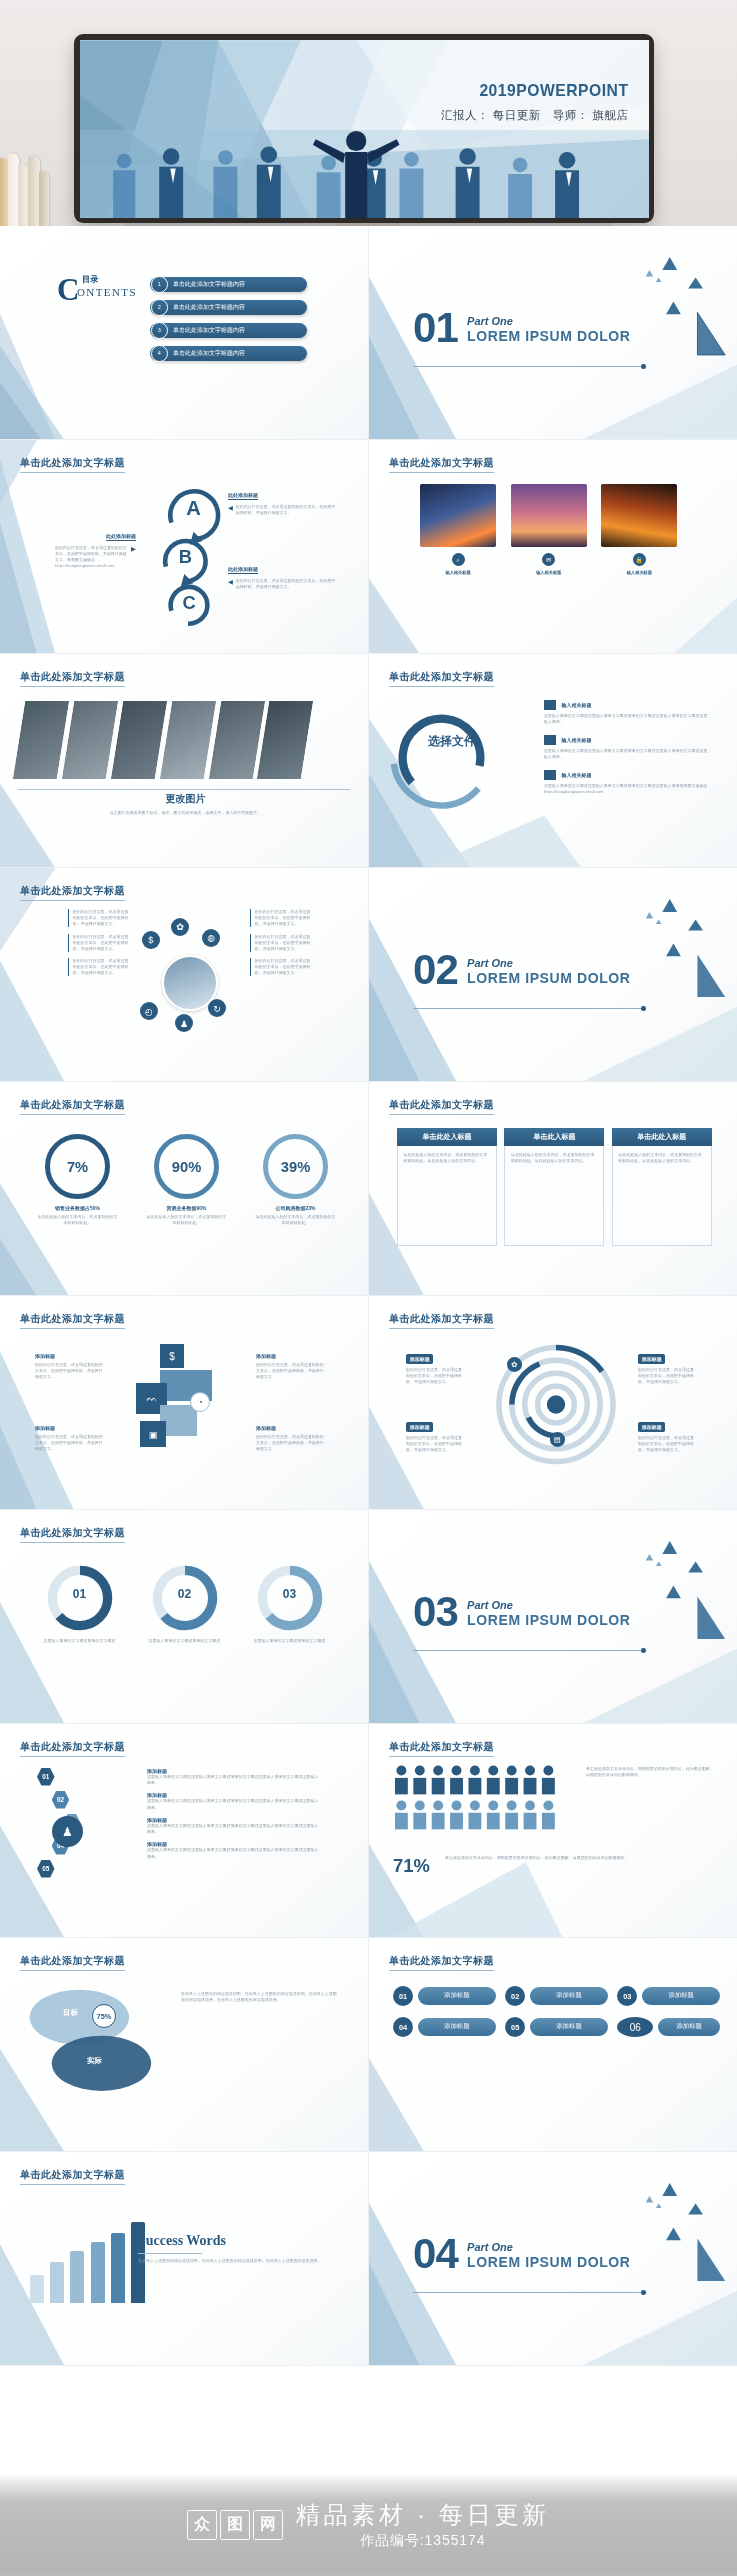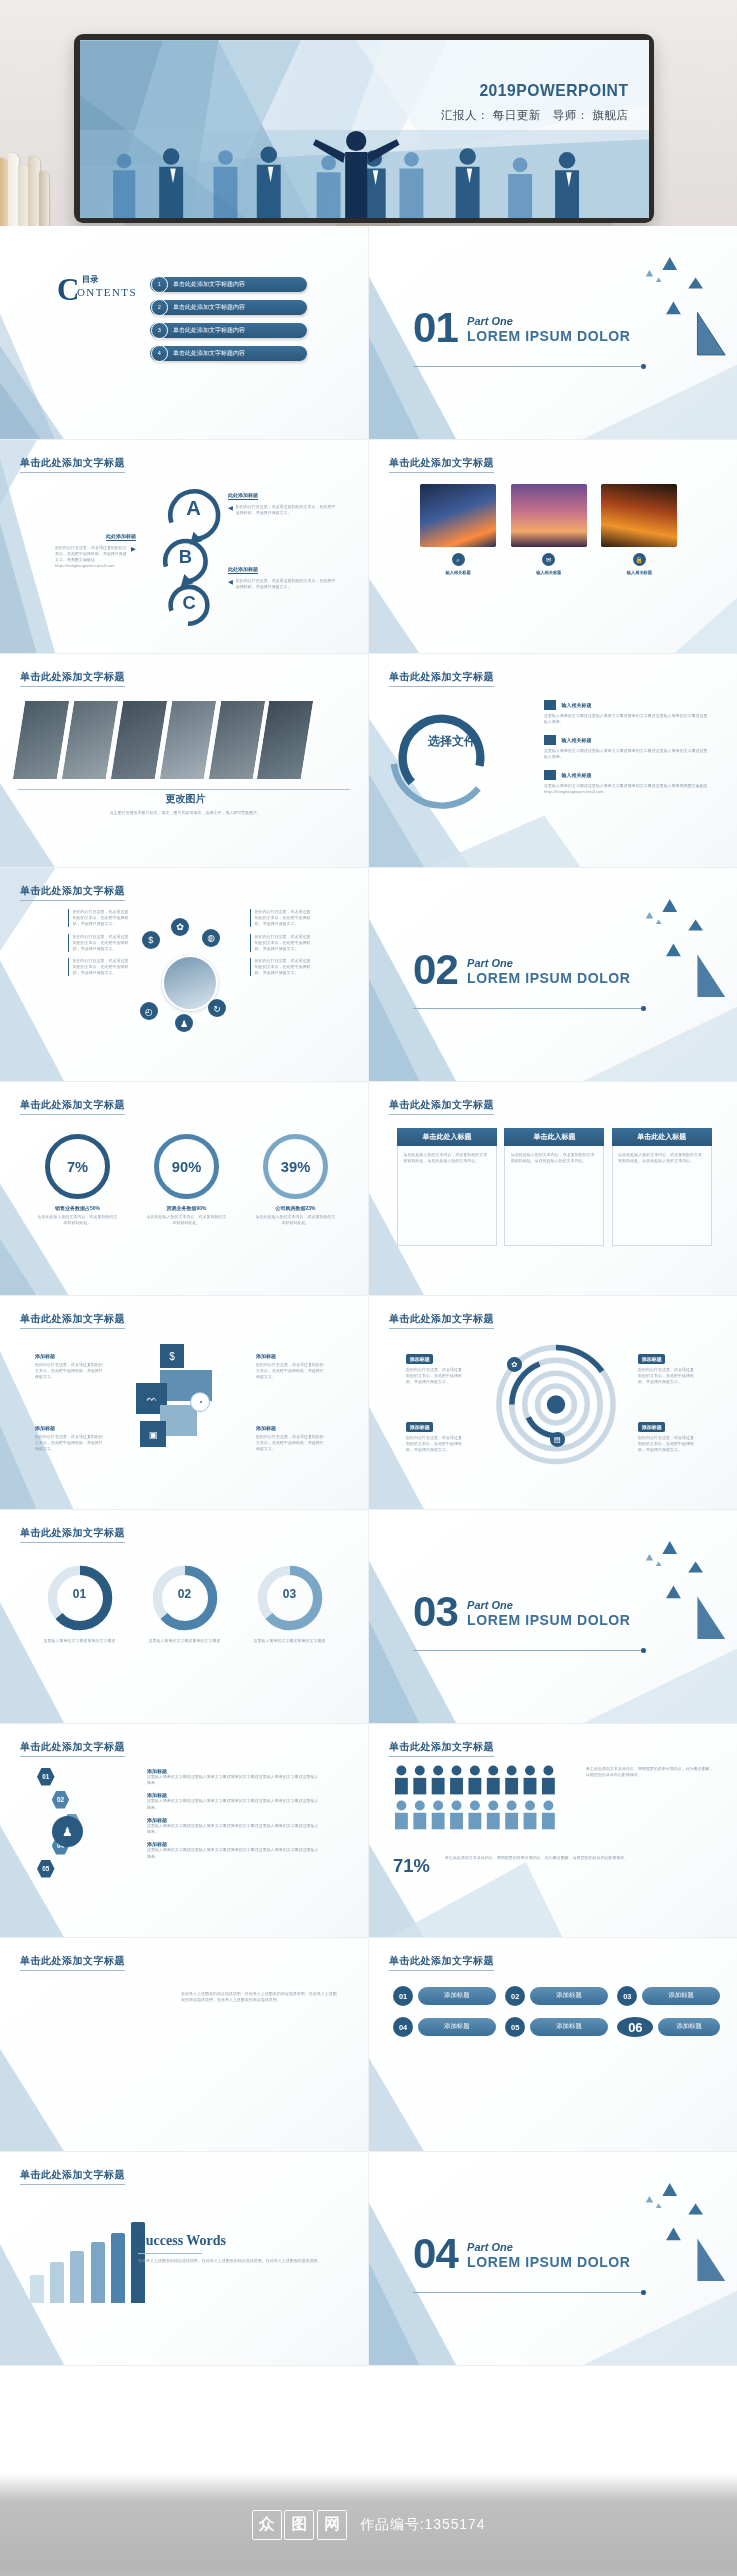--- a/index.html
+++ b/index.html
@@ -750,20 +750,29 @@
     <div style="position:absolute;left:24px;top:131px;font-size:18.4px;font-weight:700;color:#2b5a80;z-index:7">71%</div>
     <div style="position:absolute;left:76px;top:131px;width:267px;z-index:7" class="tiny">单击此处添加文本具体内容，简明扼要的说明分项内容，此为概念图解，请根据您的具体内容酌情修改。</div>
   </div>
 
   <div class="slide">
     <div class="bg"></div>
     <svg width="369" height="214" style="position:absolute;inset:0" viewBox="0 0 400 232">
       <polygon points="0,120 70,232 0,232" fill="#c5d9e7" opacity=".9"></polygon>
     </svg>
     <div class="s-title">单击此处添加文字标题</div>
+    <div style="position:absolute;left:26px;top:46px;width:138px;height:120px;z-index:6">
+      <svg width="138" height="120" viewBox="0 0 150 130">
+        <ellipse cx="58" cy="36" rx="54" ry="30" fill="#9fc0d8" opacity=".85"></ellipse>
+        <ellipse cx="82" cy="86" rx="54" ry="30" fill="#2b5a80" opacity=".9"></ellipse>
+      </svg>
+      <span style="position:absolute;left:37px;top:24px;color:#fff;font-size:7.4px;font-weight:700">目标</span>
+      <span style="position:absolute;left:66px;top:20px;width:22px;height:22px;border-radius:50%;background:#fff;border:1.8px solid #2b5a80;color:#2b5a80;font-size:7.4px;font-weight:700;display:flex;align-items:center;justify-content:center;">75%</span>
+      <span style="position:absolute;left:61px;top:72px;color:#fff;font-size:7.4px;font-weight:700">实际</span>
+    </div>
     <div style="position:absolute;left:181px;top:53px;width:158px;z-index:6" class="tiny">在此录入上述图表的综合描述说明，在此录入上述图表的综合描述说明。在此录入上述图表的综合描述说明，在此录入上述图表的综合描述说明。</div>
   </div>
 
   <div class="slide">
     <div class="bg"></div>
     <svg width="369" height="214" style="position:absolute;inset:0" viewBox="0 0 400 232">
       <polygon points="0,130 60,232 0,232" fill="#c5d9e7" opacity=".85"></polygon>
     </svg>
     <div class="s-title">单击此处添加文字标题</div>
     <div style="position:absolute;left:24px;top:48px;display:grid;grid-template-columns:repeat(3,103px);gap:11px 9.2px;z-index:6">
@@ -781,21 +790,21 @@
       </div>
       <div style="display:flex;align-items:center;gap:4.6px">
         <span style="width:20px;height:20px;border-radius:50%;background:#2b5a80;color:#fff;font-size:7.4px;font-weight:700;display:flex;align-items:center;justify-content:center">04</span>
         <span style="flex:1;background:linear-gradient(180deg,#5f90b4,#3a6f98);color:#fff;font-size:6.4px;height:18.4px;border-radius:9.2px;display:flex;align-items:center;justify-content:center">添加标题</span>
       </div>
       <div style="display:flex;align-items:center;gap:4.6px">
         <span style="width:20px;height:20px;border-radius:50%;background:#2b5a80;color:#fff;font-size:7.4px;font-weight:700;display:flex;align-items:center;justify-content:center">05</span>
         <span style="flex:1;background:linear-gradient(180deg,#5f90b4,#3a6f98);color:#fff;font-size:6.4px;height:18.4px;border-radius:9.2px;display:flex;align-items:center;justify-content:center">添加标题</span>
       </div>
       <div style="display:flex;align-items:center;gap:4.6px">
-        <span style="width:36px;height:20px;border-radius:50%;background:#2b5a80;color:#fff;font-size:13px;font-weight:700;display:flex;align-items:center;justify-content:center">06</span>
+        <span style="width:36px;height:20px;border-radius:50%;background:#2b5a80;color:#fff;font-size:10px;font-weight:400;display:flex;align-items:center;justify-content:center">06</span>
         <span style="flex:1;background:linear-gradient(180deg,#5f90b4,#3a6f98);color:#fff;font-size:6.4px;height:18.4px;border-radius:9.2px;display:flex;align-items:center;justify-content:center">添加标题</span>
       </div>
     </div>
   </div>
 
   <div class="slide">
     <div class="bg"></div>
     <svg width="369" height="214" style="position:absolute;inset:0" viewBox="0 0 400 232">
       <polygon points="0,100 70,232 0,232" fill="#c5d9e7" opacity=".9"></polygon>
     </svg>
@@ -843,17 +852,18 @@
 </div>
 </div>
 
 <div class="wm">
   <div class="wm-logo">
     <span class="wm-ch">众</span>
     <span class="wm-ch">图</span>
     <span class="wm-ch">网</span>
   </div>
   <div class="wm-text">
+    <div class="wm-main">精品素材 · 每日更新</div>
     <div class="wm-sub">作品编号:1355174</div>
   </div>
 </div>
 <div class="bottom-strip"></div>
 
 
 </body></html>

